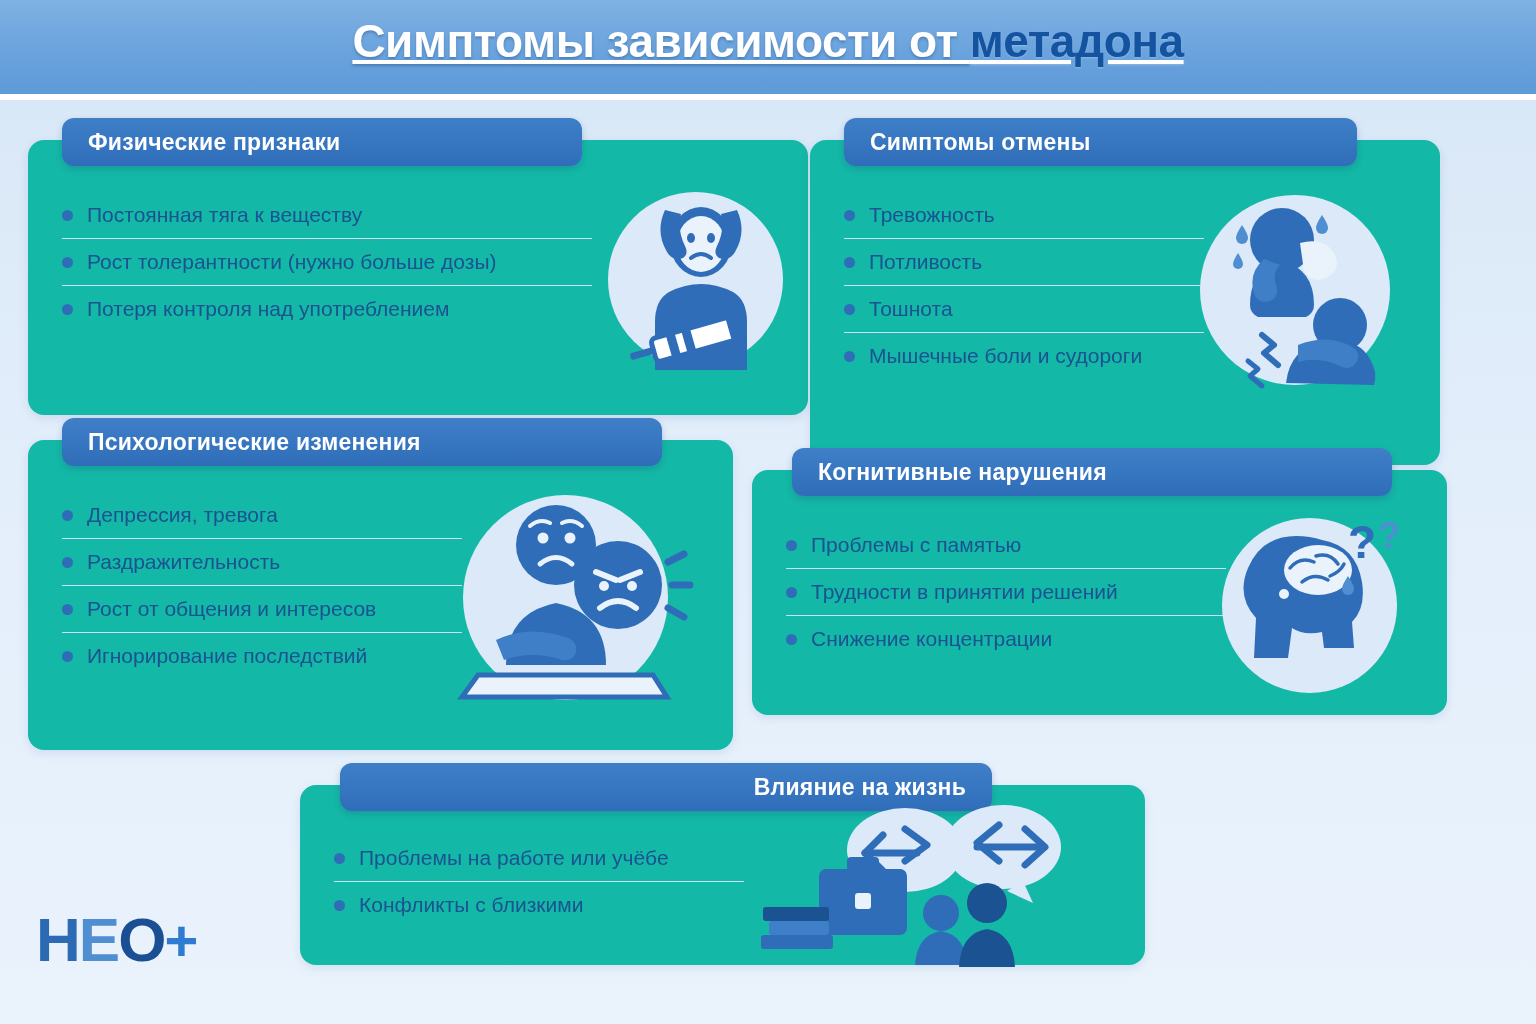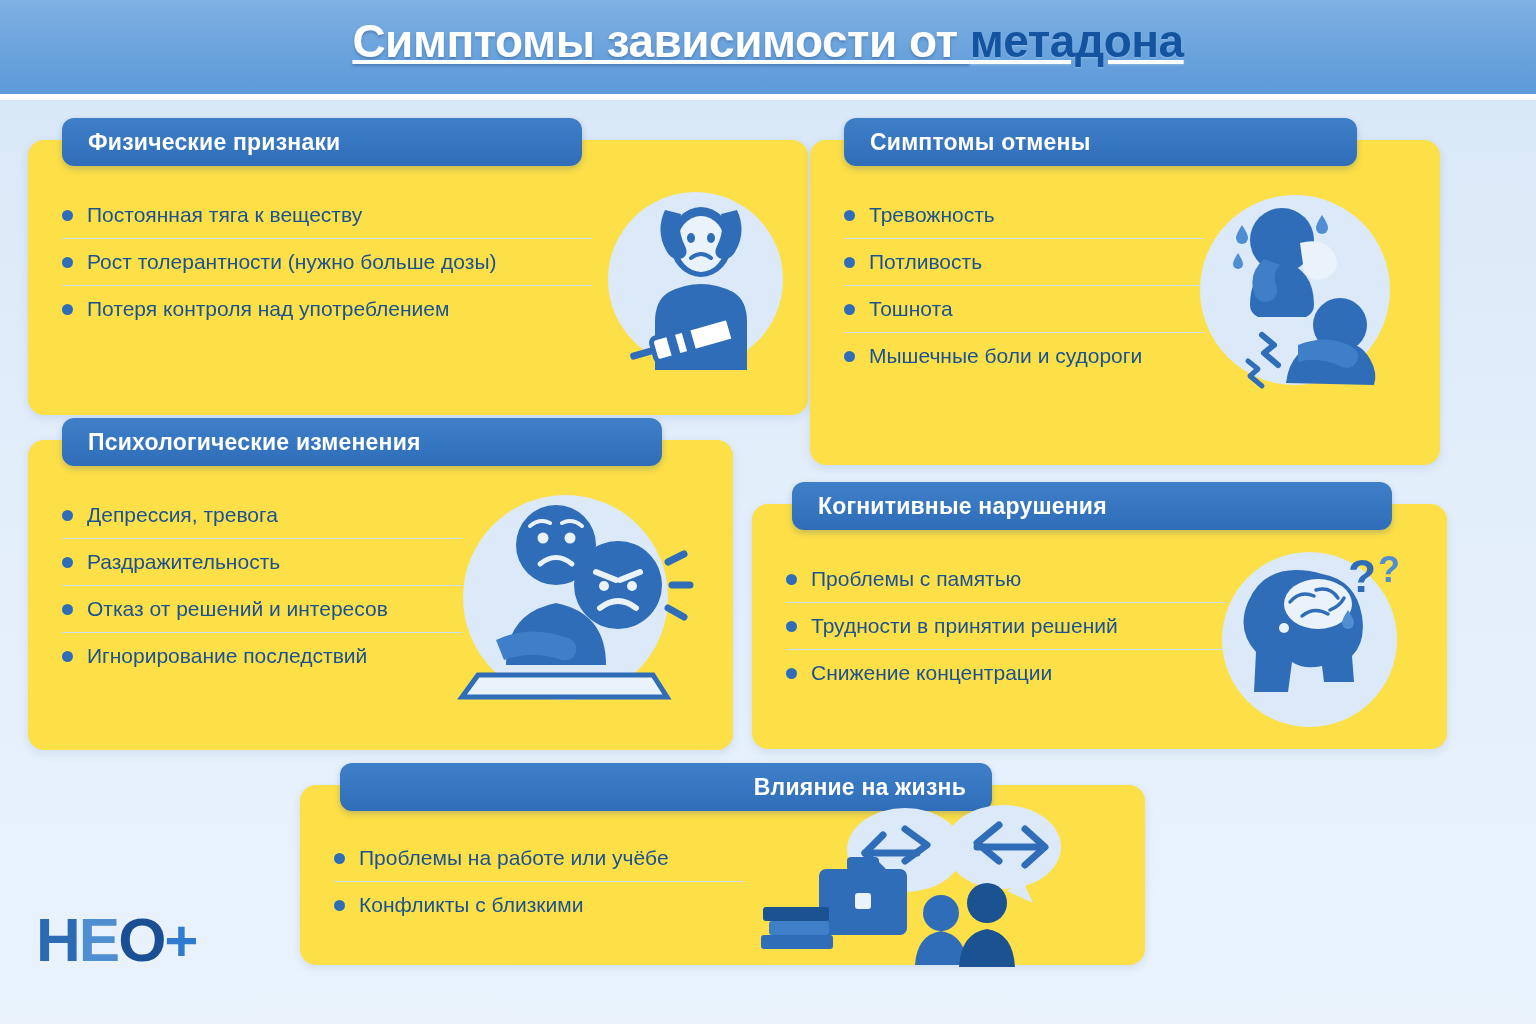--- a/index.html
+++ b/index.html
@@ -49,21 +49,21 @@
     position: absolute;
     left: 0; top: 100px;
     width: 1536px;
     height: 924px;
     background: linear-gradient(180deg, #d9e8f7 0%, #e3eefb 40%, #eaf3fc 100%);
   }
 
   
   .card {
     position: absolute;
-    background: #fde047;
+    background: #14b8a6;
     border-radius: 16px;
     box-shadow: 0 3px 10px rgba(40,90,150,0.13);
   }
   .card-header {
     position: absolute;
     top: -22px;
     height: 48px;
     border-radius: 12px;
     background: linear-gradient(180deg, #3f7fc8 0%, #2f6db8 100%);
     box-shadow: 0 3px 6px rgba(30,70,130,0.25);
@@ -121,21 +121,21 @@
   #card-physical .items { width: 530px; }
 
   #card-psych     { left: 28px;  top: 440px; width: 705px; height: 310px; text-align: center; }
   #card-psych .card-header { left: 34px; width: 600px; }
   #card-psych .items { width: 400px; }
 
   #card-withdraw  { left: 810px; top: 140px; width: 630px; height: 325px; }
   #card-withdraw .card-header { left: 34px; width: 513px; }
   #card-withdraw .items { width: 360px; }
 
-  #card-cognitive { left: 752px; top: 504px; width: 695px; height: 245px; }
+  #card-cognitive { left: 752px; top: 470px; width: 695px; height: 245px; }
   #card-cognitive .card-header { left: 40px; width: 600px; }
   #card-cognitive .items { width: 440px; }
 
   #card-life      { left: 300px; top: 785px; width: 845px; height: 180px; }
   #card-life .card-header { left: 40px; width: 652px; justify-content: flex-end; }
   #card-life .items { width: 410px; top: 50px; }
 
   
   .logo {
     position: absolute;
@@ -217,21 +217,21 @@
     <div class="item">
       <span class="bullet"></span>
       <span class="item-text">Депрессия, тревога</span>
     </div>
     <div class="item">
       <span class="bullet"></span>
       <span class="item-text">Раздражительность</span>
     </div>
     <div class="item">
       <span class="bullet"></span>
-      <span class="item-text">Отказ от решений и интересов</span>
+      <span class="item-text">Рост от общения и интересов</span>
     </div>
     <div class="item">
       <span class="bullet"></span>
       <span class="item-text">Игнорирование последствий</span>
     </div>
   </div>
   <div class="illus" style="left:435px; top:55px; width:205px; height:205px;"></div>
   <svg style="position:absolute; left:420px; top:50px;" width="250" height="230" viewBox="0 0 250 230">
 
     <circle cx="108" cy="55" r="40" fill="#2f6db8"></circle>

